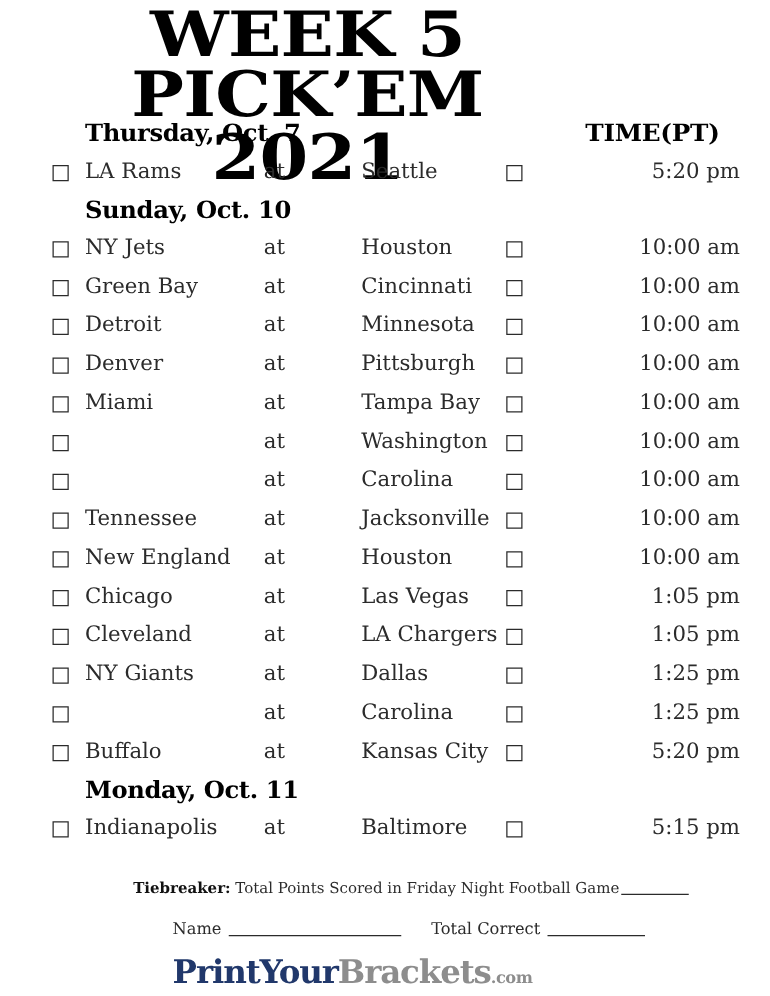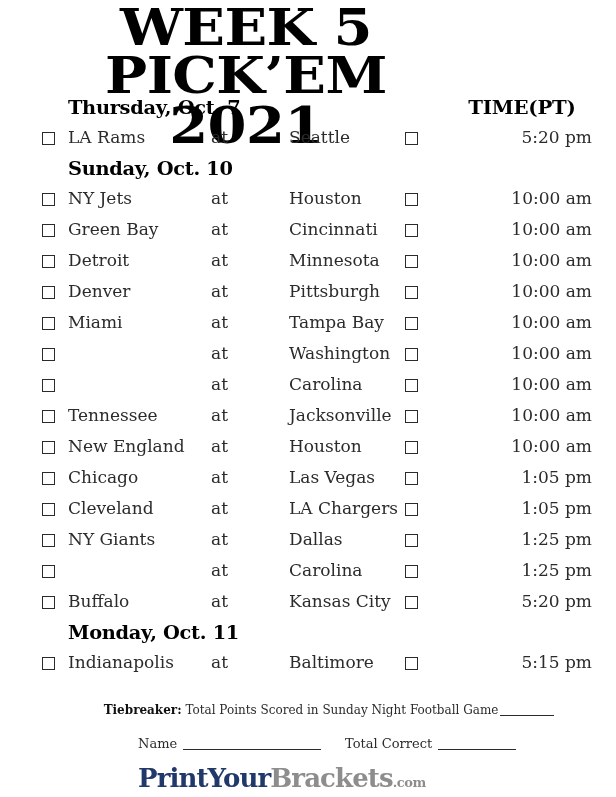--- a/index.html
+++ b/index.html
@@ -352,21 +352,21 @@
         <div class="at-word">at</div>
         <div class="team-home">Baltimore</div>
         <div class="cb cb-home"></div>
         <div class="game-time">5:15 pm</div>
       </div>
     </div>
 </div>
 
 <div class="tiebreaker">
   <b>Tiebreaker:</b>
-  <span>Total Points Scored in Sunday Night Football Game</span><span class="blank-sm"></span>
+  <span>Total Points Scored in Friday Night Football Game</span><span class="blank-sm"></span>
 </div>
 
 <div class="footer-fields">
   <span class="ff-name">
     <span>Name</span><span class="blank-lg"></span>
   </span>
   <span class="ff-correct">
     <span>Total Correct</span><span class="blank-md"></span>
   </span>
 </div>

